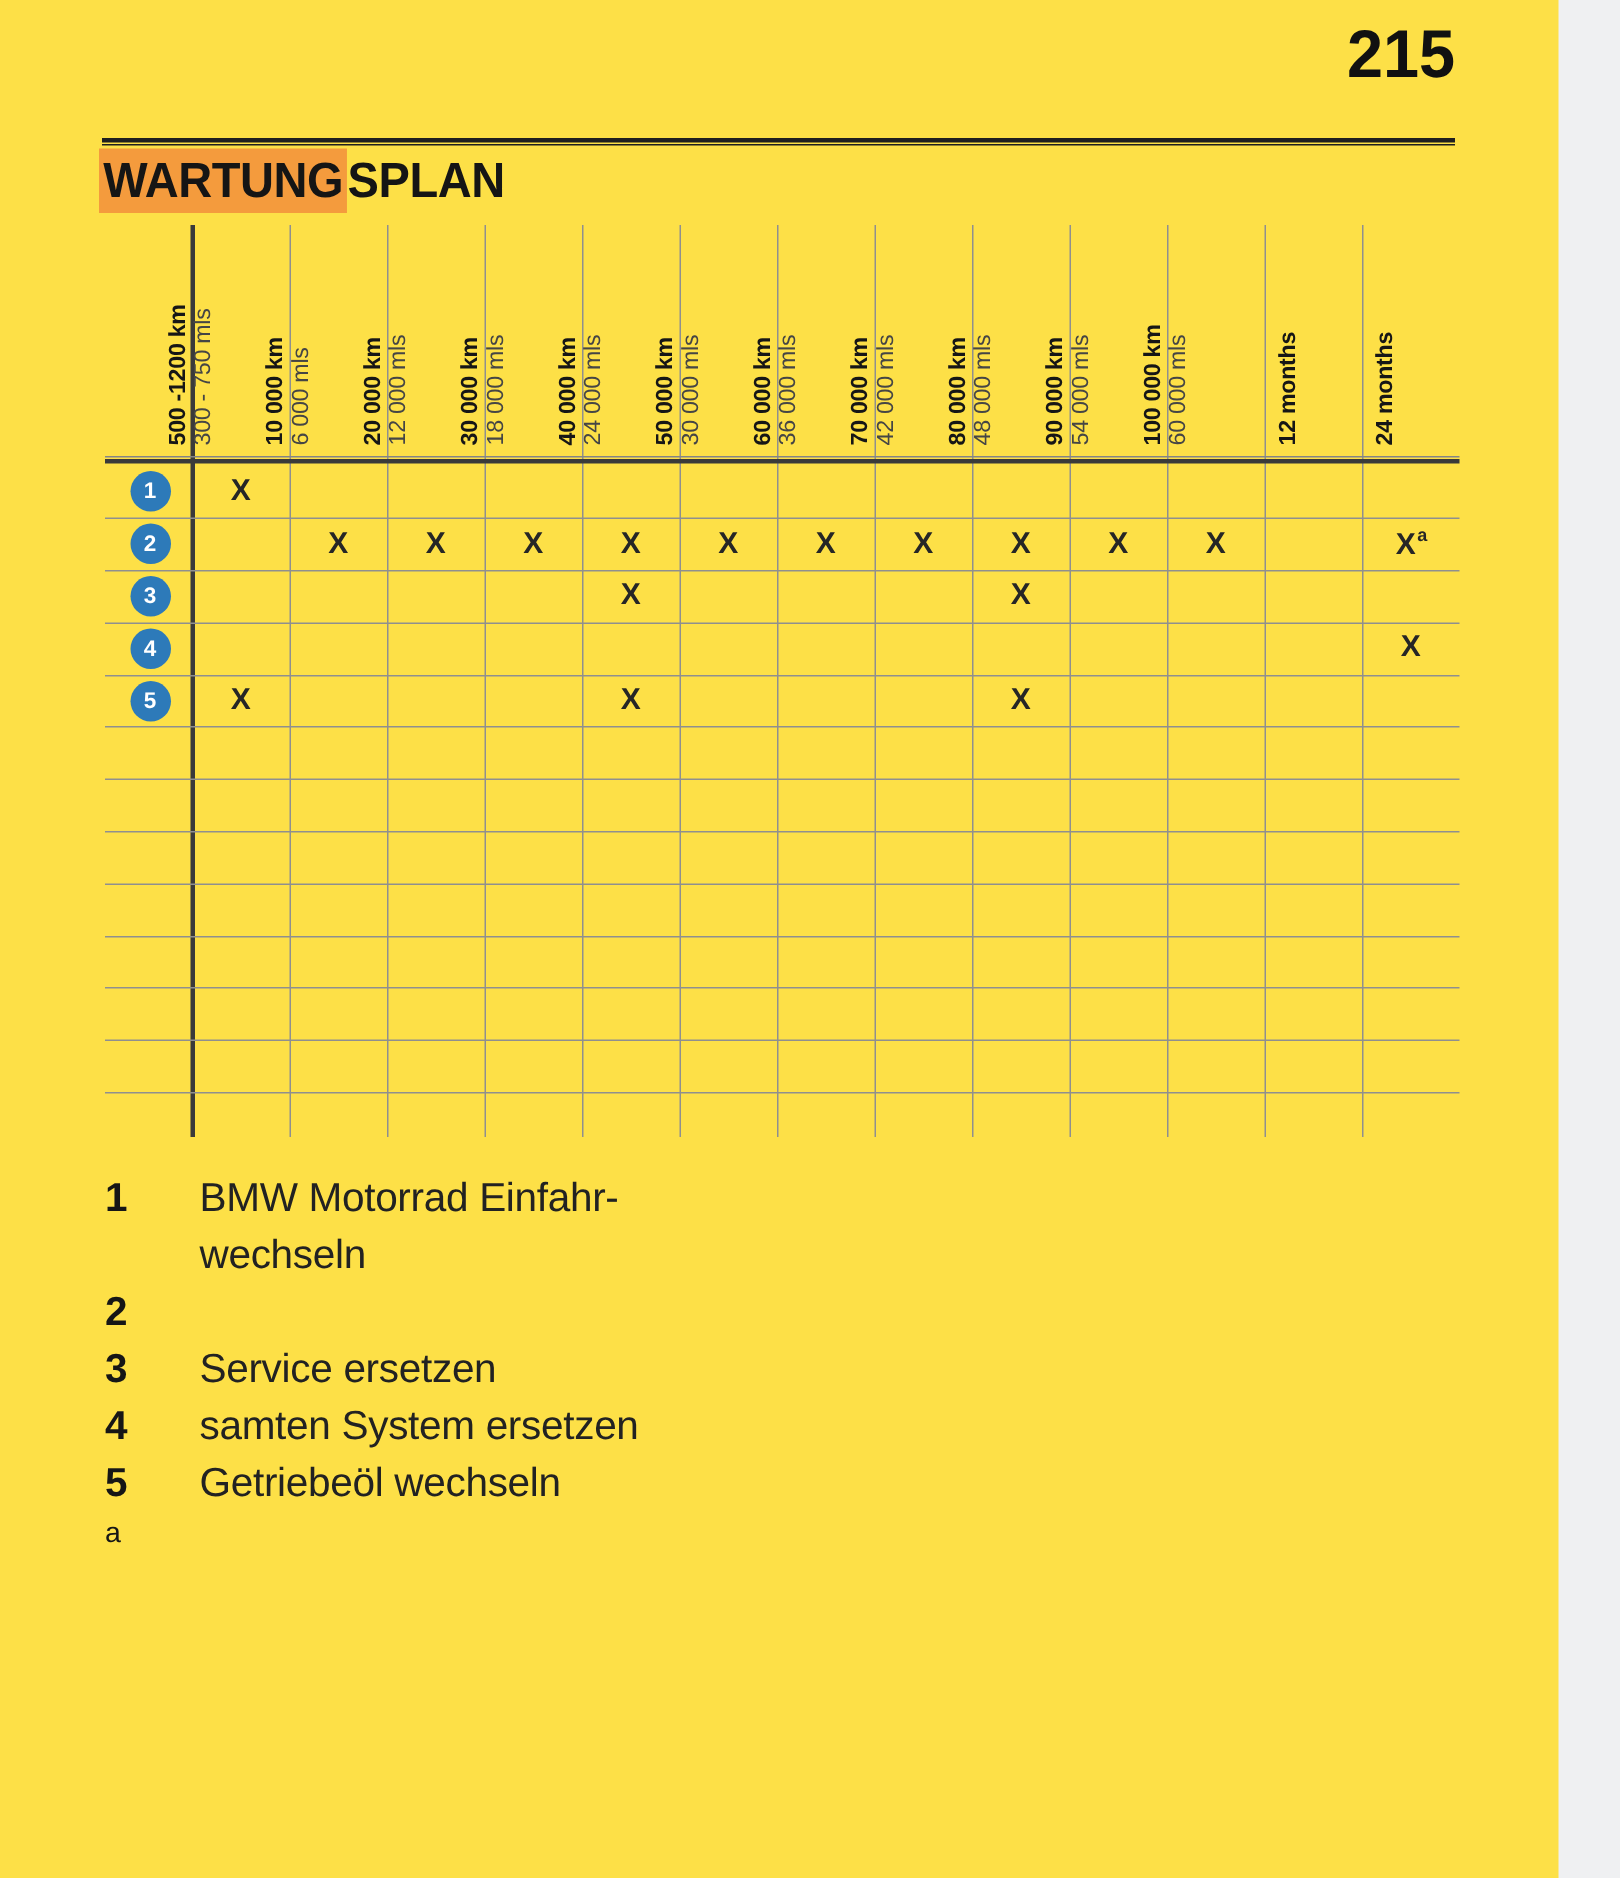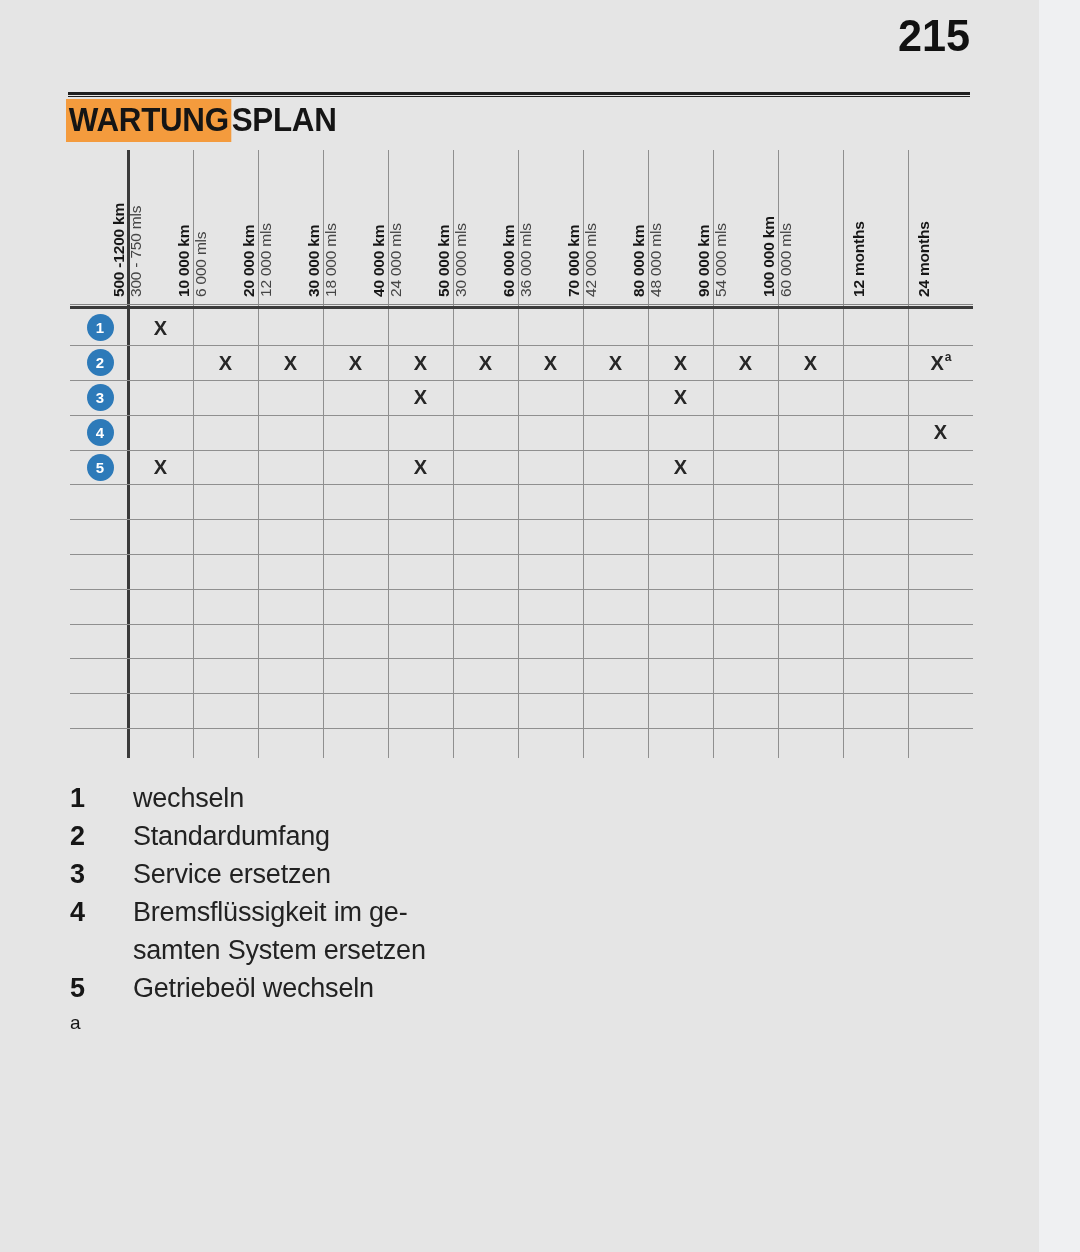--- a/index.html
+++ b/index.html
@@ -1,17 +1,17 @@
 <!DOCTYPE html>
 <html><head>
 <meta charset="utf-8">
 <style>
   html,body{margin:0;padding:0;background:#ffffff;}
   .page{
-    position:relative;width:1080px;height:1252px;background:#e5e5e5;
+    position:relative;width:1080px;height:1252px;background:#fde047;
     font-family:"Liberation Sans",sans-serif;color:#1a1a1a;overflow:hidden;
   }
   .page-edge{position:absolute;top:0;right:0;width:41px;height:1252px;background:#eff0f2;}
   .page-number{
     position:absolute;top:10px;right:110px;font-size:45px;font-weight:bold;color:#111;
     transform:scaleX(0.96);transform-origin:100% 0;letter-spacing:0px;
   }
   .header-rule{position:absolute;left:68px;top:92px;width:902px;}
   .header-rule .r1{height:3px;background:#1f1f1f;}
   .header-rule .r2{height:1px;background:#1f1f1f;margin-top:1px;}
@@ -163,39 +163,38 @@
       <div class="badge" style="left: 86.5px; top: 453.5px; background: rgb(45, 122, 185);">5</div>
       <div class="mark" style="left: 160.5px; top: 467px;">X</div>
       <div class="mark" style="left: 420.5px; top: 467px;">X</div>
       <div class="mark" style="left: 680.5px; top: 467px;">X</div>
     </div>
 
   <div class="legend" id="legend">
       <div class="legend-item">
         <div class="legend-marker">1</div>
         <div class="legend-lines">
+          <div class="ln">BMW Motorrad Einfahr-</div>
           <div class="ln">wechseln</div>
         </div>
       </div>
       <div class="legend-item">
         <div class="legend-marker">2</div>
         <div class="legend-lines">
-          <div class="ln">Standardumfang</div>
         </div>
       </div>
       <div class="legend-item">
         <div class="legend-marker">3</div>
         <div class="legend-lines">
           <div class="ln">Service ersetzen</div>
         </div>
       </div>
       <div class="legend-item">
         <div class="legend-marker">4</div>
         <div class="legend-lines">
-          <div class="ln">Bremsflüssigkeit im ge-</div>
           <div class="ln">samten System ersetzen</div>
         </div>
       </div>
       <div class="legend-item">
         <div class="legend-marker">5</div>
         <div class="legend-lines">
           <div class="ln">Getriebeöl wechseln</div>
         </div>
       </div>
       <div class="legend-item">

